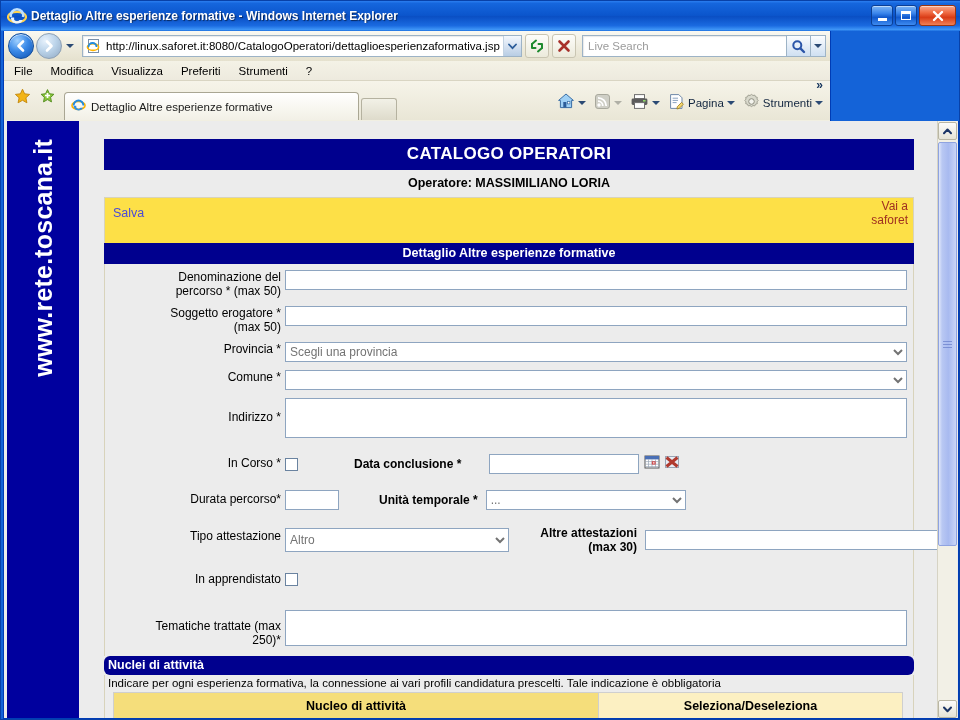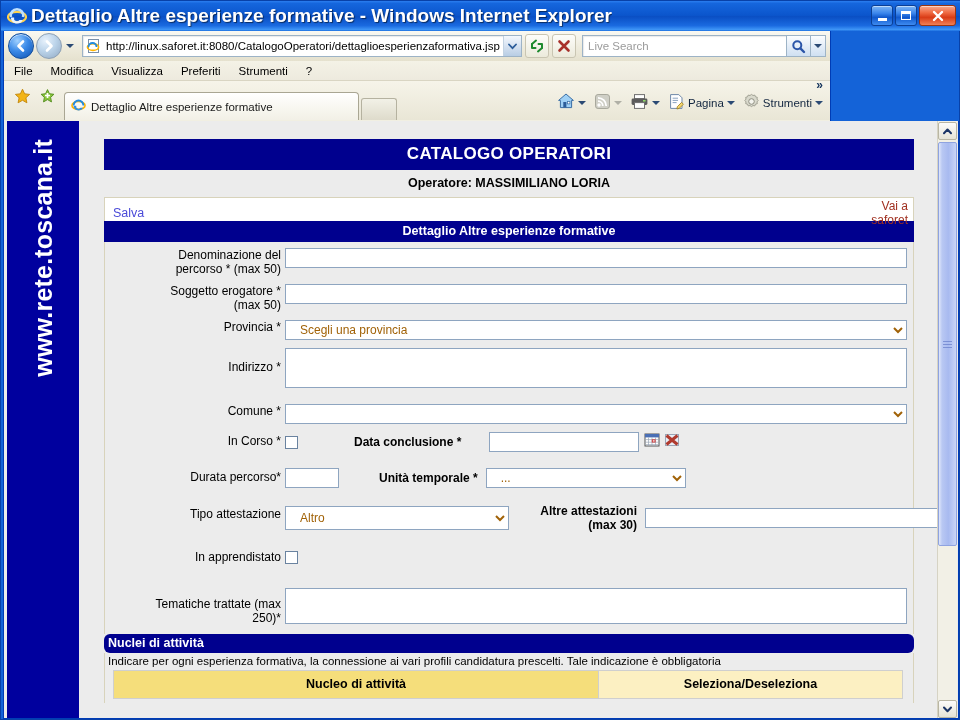--- a/index.html
+++ b/index.html
@@ -25,21 +25,21 @@
     background: linear-gradient(to bottom,
       #2b7ef0 0%, #1566dd 8%, #0b55cc 48%, #0a4fc4 52%,
       #1a6ae0 82%, #3d94f6 95%, #1d6fdf 100%);
     display: flex; align-items: center;
   }
   .title-icon {
     width: 20px; height: 20px; margin-left: 6px; margin-right: 4px;
     position: relative; flex: 0 0 auto;
   }
   .title-text {
-    color: #ffffff; font-size: 19px; font-weight: bold;
+    color: #ffffff; font-size: 12px; font-weight: bold;
     text-shadow: 1px 1px 1px rgba(0,0,0,.55);
     white-space: nowrap; overflow: hidden; text-align: right;
   }
   .win-btns { position: absolute; right: 5px; top: 4px; display: flex; gap: 2px; }
   .win-btn {
     width: 22px; height: 21px; border-radius: 3px;
     border: 1px solid #0b3f95;
     display: flex; align-items: center; justify-content: center;
     color: #fff; font-size: 11px; font-weight: bold;
     background: linear-gradient(to bottom, #7fb6f5 0%, #3b86ec 38%, #1058cc 60%, #3e8bf0 100%);
@@ -204,25 +204,25 @@
   .banner-title {
     background: #00008e; color: #fff; text-align: center;
     font-size: 17px; font-weight: bold; padding: 5px 0 6px;
     letter-spacing: .3px;
   }
   .operatore {
     text-align: center; font-size: 12.5px; font-weight: bold; color: #000;
     padding: 6px 0 7px;
   }
   .linkbar {
-    position: relative; height: 24px;
+    position: relative; height: 46px;
     border-top: 1px solid #d8d3bb;
     border-left: 1px solid #d8d3bb;
     border-right: 1px solid #d8d3bb;
-    background: #ffffff;
+    background: #fde047;
   }
   .link-salva {
     position: absolute; left: 8px; top: 8px;
     font-size: 12.5px; color: #4a4ad8; text-decoration: none; cursor: pointer;
   }
   .link-dossier {
     position: absolute; right: 5px; top: 1px;
     font-size: 12px; color: #a03020; text-align: right; line-height: 14px;
     cursor: pointer;
   }
@@ -243,22 +243,22 @@
   }
   .ffield { flex: 1 1 auto; }
   input.txt, textarea.txt {
     font-family: "Liberation Sans", sans-serif; font-size: 12px; color: #000;
     border: 1px solid #8ea5c0; background: #fff; padding: 2px 3px;
     outline: none;
   }
   input.txt { height: 20px; }
   textarea.txt { resize: none; overflow: auto; }
   select.sel {
-    font-family: "Liberation Sans", sans-serif; font-size: 12px; color: #a16207;
-    border: 1px solid #8ea5c0; background: #fff; height: 20px; padding: 1px 10px;
+    font-family: "Liberation Sans", sans-serif; font-size: 12px; color: #737373;
+    border: 1px solid #8ea5c0; background: #fff; height: 20px; padding: 1px 0;
   }
   .cb {
     width: 13px; height: 13px; border: 1px solid #6a83a0; background: #fff;
     display: inline-block; vertical-align: middle;
   }
   .inline { display: flex; align-items: center; }
   .obblig { font-size: 11.5px; color: #000; padding: 2px 0 1px 2px; }
   .nuclei-head {
     background: #00008e; color: #fff; font-size: 12.5px; font-weight: bold;
     padding: 2px 0 3px 4px;
@@ -524,33 +524,33 @@
 
           <div class="frow">
             <div class="flabel">Provincia *</div>
             <div class="ffield">
               <select class="sel" style="width:622px">
                 <option>Scegli una provincia</option>
               </select>
             </div>
           </div>
 
-          <div class="frow" style="margin-bottom:12px">
-            <div class="flabel" style="padding-top:12px">Indirizzo *</div>
-            <div class="ffield">
-              <textarea class="txt" style="width: 622px; height: 40px;"></textarea>
-            </div>
-          </div>
-
           <div class="frow">
             <div class="flabel">Comune *</div>
             <div class="ffield">
               <select class="sel" style="width:622px">
                 <option></option>
               </select>
+            </div>
+          </div>
+
+          <div class="frow" style="margin-bottom:12px">
+            <div class="flabel" style="padding-top:12px">Indirizzo *</div>
+            <div class="ffield">
+              <textarea class="txt" style="width: 622px; height: 40px;"></textarea>
             </div>
           </div>
 
           <div class="frow" style="margin-bottom:16px">
             <div class="flabel" style="padding-top:2px">In Corso *</div>
             <div class="ffield inline">
               <span class="cb"></span>
               <span style="font-size:12px;font-weight:bold;margin-left:56px">Data conclusione *</span>
               <input class="txt" style="width: 150px; margin-left: 28px;" value="">
               <span style="margin-left:5px">

